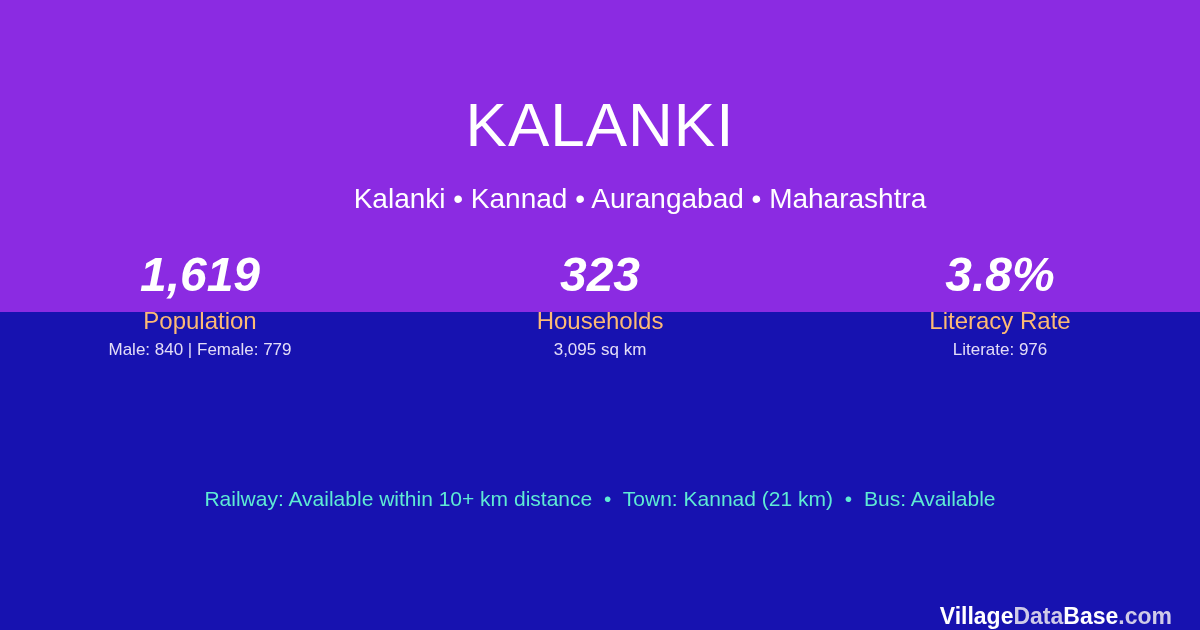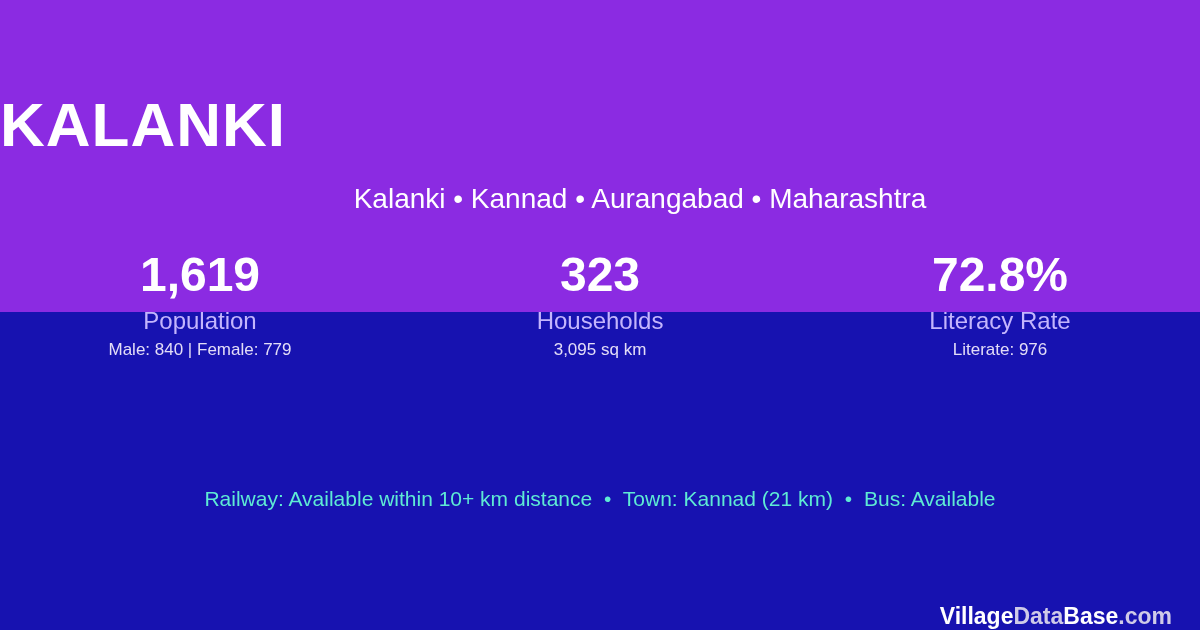--- a/index.html
+++ b/index.html
@@ -26,24 +26,24 @@
     top: 0;
     width: 1200px;
     height: 312px;
     background: #8b2be2;
   }
   .title {
     position: absolute;
     left: 0;
     top: 88px;
     width: 1200px;
-    text-align: left;
+    text-align: center;
     color: #ffffff;
     font-size: 62px;
-    font-weight: bold;
+    font-weight: normal;
     letter-spacing: 1px;
     line-height: 74px;
   }
   .subtitle {
     position: absolute;
     left: 0;
     top: 182px;
     width: 1200px;
     text-align: center;
     color: #ffffff;
@@ -62,23 +62,24 @@
   }
   .stat {
     width: 400px;
     text-align: center;
   }
   .stat-value {
     color: #ffffff;
     font-size: 48px;
     font-weight: bold;
     line-height: 58px;
+    font-style: italic;
   }
   .stat-label {
-    color: #c4b5fd;
+    color: #fdba74;
     font-size: 24px;
     font-weight: normal;
     line-height: 30px;
     margin-top: 2px;
   }
   .stat-sub {
     color: #e3ddf7;
     font-size: 17px;
     font-weight: normal;
     line-height: 22px;
@@ -129,21 +130,21 @@
       <div class="stat-sub">Male: 840 | Female: 779</div>
     </div>
 
     <div class="stat">
       <div class="stat-value">323</div>
       <div class="stat-label">Households</div>
       <div class="stat-sub">3,095 sq km</div>
     </div>
 
     <div class="stat">
-      <div class="stat-value">72.8%</div>
+      <div class="stat-value">3.8%</div>
       <div class="stat-label">Literacy Rate</div>
       <div class="stat-sub">Literate: 976</div>
     </div>
 
   </div>
 
   <div class="transport">
     <span>Railway: Available within 10+ km distance</span>
     <span class="sep">•</span>
     <span>Town: Kannad (21 km)</span>

